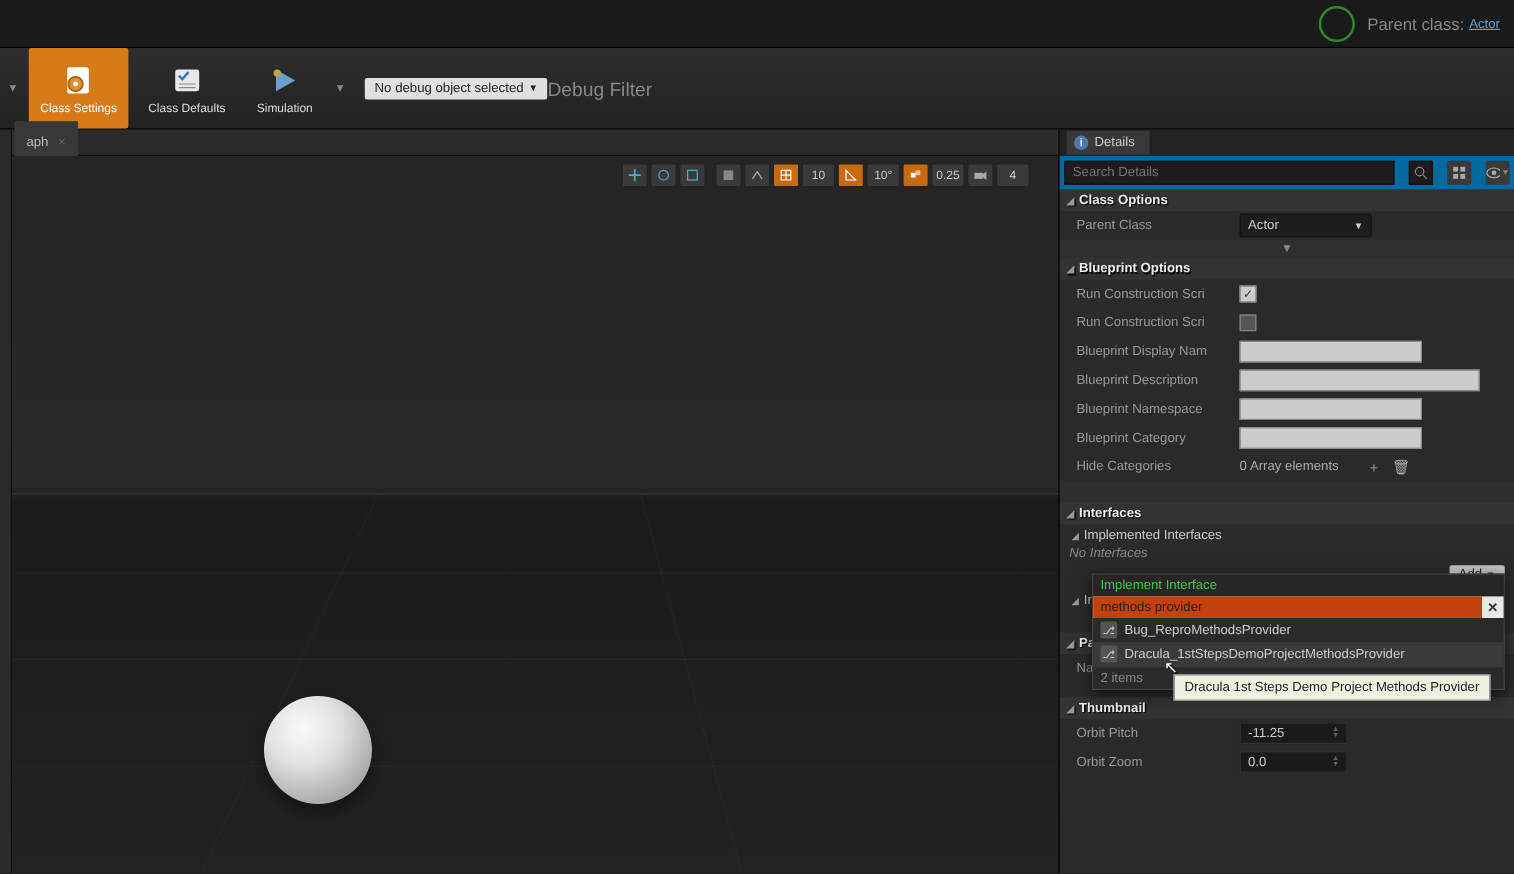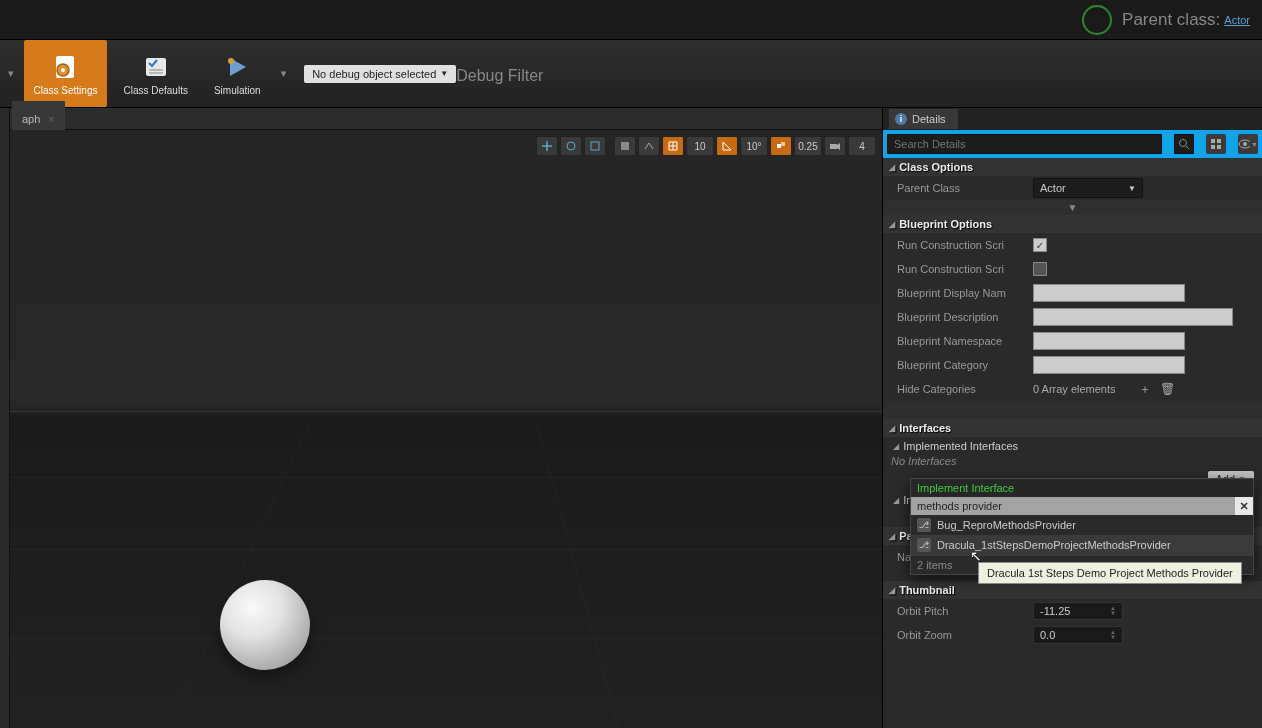--- a/index.html
+++ b/index.html
@@ -1,19 +1,19 @@
 <!DOCTYPE html>
 <html><head>
 <meta charset="utf-8">
 <style>
 * { margin: 0; padding: 0; box-sizing: border-box; font-family: "Segoe UI", Tahoma, sans-serif; }
 body { background: #1a1a1a; color: #c0c0c0; font-size: 11px; overflow: hidden; width: 1262px; height: 728px; position: relative; }
 
 .topbar { height: 40px; background: #1a1a1a; border-bottom: 1px solid #000; display: flex; align-items: center; justify-content: flex-end; padding: 0 12px; }
-.parent-class-label { color: #888; font-size: 17px; text-align: right; }
+.parent-class-label { color: #888; font-size: 14px; text-align: right; }
 .parent-class-link { color: #5aa0d8; text-decoration: underline; margin-left: 4px; cursor: pointer; }
 .topbar-icon { width: 30px; height: 30px; border: 2px solid #2a8a2a; border-radius: 50%; margin-right: 10px; position: relative; }
 
 .toolbar { height: 68px; background: linear-gradient(#2e2e2e, #222); display: flex; align-items: stretch; padding: 0 4px; gap: 6px; border-bottom: 1px solid #000; }
 .toolbar-btn { display: flex; flex-direction: column; align-items: center; justify-content: center; padding: 4px 10px; cursor: pointer; border-radius: 2px; min-width: 60px; }
 .toolbar-btn.active { background: #d67a1a; }
 .toolbar-btn .icon { width: 32px; height: 32px; display: flex; align-items: center; justify-content: center; }
 .toolbar-btn .label { font-size: 10px; margin-top: 2px; color: #ddd; }
 .toolbar-btn.active .label { color: #fff; }
 .debug-group { display: flex; flex-direction: row; align-items: center; justify-content: center; margin-left: 8px; }
@@ -27,30 +27,30 @@
 
 .viewport-panel { flex: 1; display: flex; flex-direction: column; background: #222; position: relative; }
 .tab-row { height: 22px; background: #2b2b2b; display: flex; align-items: center; padding-left: 2px; border-bottom: 1px solid #111; }
 .tab { background: #383838; padding: 2px 10px; font-size: 11px; color: #bbb; display: flex; align-items: center; gap: 8px; height: 36px; }
 .tab .close { color: #666; font-size: 11px; cursor: pointer; }
 .viewport { flex: 1; background: linear-gradient(180deg, #252525 0%, #282828 46%, #1b1b1b 48%, #222 100%); position: relative; overflow: hidden; }
 .viewport .horizon { position: absolute; top: 47%; left: 0; right: 0; height: 1px; background: rgba(70,90,60,0.5); }
 .viewport .grid-line { position: absolute; background: rgba(90,90,90,0.12); }
 .sphere { position: absolute; left: 210px; top: 450px; width: 90px; height: 90px; border-radius: 50%; background: radial-gradient(circle at 36% 30%, #fafafa 0%, #e2e2e2 35%, #b8b8b8 65%, #888 100%); box-shadow: 0 8px 15px rgba(0,0,0,0.4); }
 
-.viewport-toolbar { position: absolute; top: 6px; right: 6px; display: flex; gap: 2px; align-items: center; }
+.viewport-toolbar { position: absolute; top: 6px; right: 24px; display: flex; gap: 2px; align-items: center; }
 .vp-btn { background: #3a3a3a; border: 1px solid #222; color: #ccc; font-size: 10px; height: 20px; min-width: 22px; display: flex; align-items: center; justify-content: center; cursor: pointer; border-radius: 2px; padding: 0 3px; }
 .vp-btn.orange { background: #c86a10; color: #fff; }
 .vp-btn.num { min-width: 28px; }
 
 .details-panel { width: 380px; background: #2a2a2a; border-left: 1px solid #000; display: flex; flex-direction: column; overflow: hidden; position: relative; }
 .details-tab-row { height: 22px; background: #222; display: flex; align-items: center; padding-left: 6px; }
 .details-tab { background: #383838; padding: 2px 12px 2px 6px; font-size: 11px; color: #ccc; display: flex; align-items: center; gap: 5px; height: 20px; }
 .details-tab .info-icon { width: 12px; height: 12px; border-radius: 50%; background: #4a7aaa; color: #fff; font-size: 9px; display: flex; align-items: center; justify-content: center; font-weight: bold; }
-.search-row { display: flex; align-items: center; gap: 12px; padding: 4px; background: #0ea5e9; }
+.search-row { display: flex; align-items: center; gap: 12px; padding: 4px; background: #0369a1; }
 .search-input { flex: 1; background: #1c1c1c; border: 1px solid #111; color: #888; padding: 3px 6px; font-size: 11px; height: 20px; }
 .search-btn { width: 20px; height: 20px; background: #1c1c1c; display: flex; align-items: center; justify-content: center; cursor: pointer; border: 1px solid #111; }
 .matrix-btn, .eye-btn { width: 20px; height: 20px; background: #3a3a3a; display: flex; align-items: center; justify-content: center; cursor: pointer; border-radius: 2px; }
 
 .section-header { background: #333; padding: 3px 6px; font-weight: bold; font-size: 11px; color: #eee; display: flex; align-items: center; gap: 4px; cursor: pointer; text-shadow: 1px 1px 1px #000; }
 .section-header .arrow { font-size: 8px; color: #999; }
 .prop-row { display: flex; align-items: center; min-height: 24px; padding: 1px 4px 1px 14px; gap: 24px; }
 .prop-label { width: 112px; color: #999; font-size: 11px; white-space: nowrap; overflow: hidden; text-overflow: ellipsis; }
 .prop-value { flex: 1; display: flex; align-items: center; gap: 3px; }
 .dropdown { background: #1d1d1d; border: 1px solid #111; color: #ccc; padding: 2px 6px; font-size: 11px; display: flex; align-items: center; justify-content: space-between; cursor: pointer; min-width: 110px; height: 20px; border-radius:2px;}
@@ -63,21 +63,21 @@
 .icon-btn-sm { color: #aaa; cursor: pointer; font-size: 12px; padding: 0 3px; }
 .advanced-arrow { text-align: center; padding: 2px; color: #888; font-size: 10px; cursor: pointer; background:#2f2f2f; }
 .sub-header { padding: 3px 6px 3px 10px; font-size: 11px; color: #ccc; display: flex; align-items: center; gap: 4px; }
 .sub-value { padding-left: 8px; color: #888; font-style: italic; font-size: 11px; }
 .add-btn-row { display: flex; justify-content: flex-end; padding: 4px 8px; }
 .add-btn { background: #c0c0c0; color: #222; padding: 2px 8px; font-size: 11px; display: flex; align-items: center; gap: 3px; cursor: pointer; border-radius: 2px; }
 
 .popup { position: absolute; left: 910px; top: 478px; width: 344px; background: #2a2a2a; border: 1px solid #444; box-shadow: 0 4px 12px rgba(0,0,0,0.6); z-index: 100; }
 .popup-title { color: #3cce3c; font-size: 11px; padding: 3px 6px; background: #262626; }
 .popup-search-row { display: flex; align-items: center; background: #e8e8e8; }
-.popup-search { flex: 1; background: #a3a3a3; border: none; color: #222; padding: 3px 6px; font-size: 11px; outline: none; }
+.popup-search { flex: 1; background: #c2410c; border: none; color: #222; padding: 3px 6px; font-size: 11px; outline: none; }
 .popup-clear { width: 18px; text-align: center; color: #333; cursor: pointer; font-weight: bold; }
 .popup-item { display: flex; align-items: center; gap: 6px; padding: 3px 6px; font-size: 11px; color: #ccc; cursor: pointer; }
 .popup-item:hover, .popup-item.hover { background: #3a3a3a; }
 .popup-item .item-icon { width: 14px; height: 14px; background: #555; border-radius: 2px; display: flex; align-items: center; justify-content: center; font-size: 9px; }
 .popup-footer { padding: 3px 6px; color: #888; font-size: 11px; border-top: 1px solid #3a3a3a; }
 
 .tooltip { position: absolute; left: 978px; top: 562px; background: #f0f0e0; color: #222; padding: 4px 8px; font-size: 11px; border: 1px solid #888; z-index: 200; white-space: nowrap; }
 .cursor-arrow { position: absolute; left: 970px; top: 548px; z-index: 150; font-size: 14px; color: #fff; text-shadow: 1px 1px 1px #000;}
 </style>
 </head>

